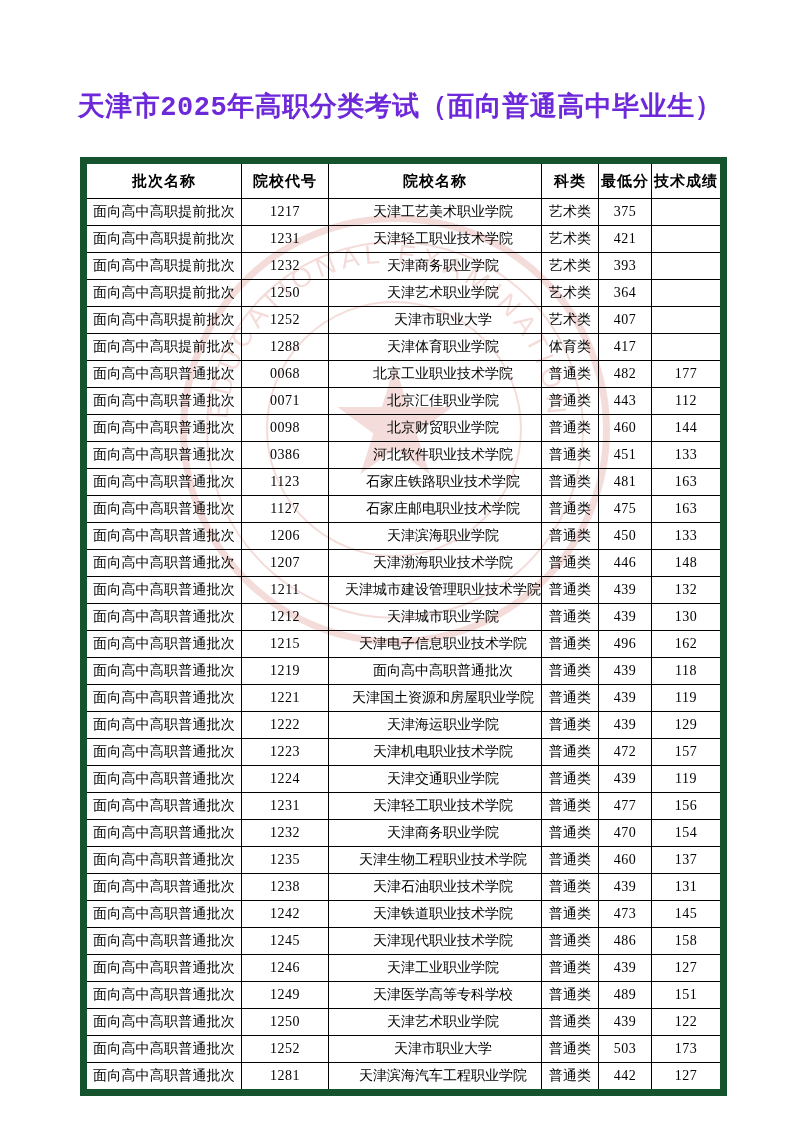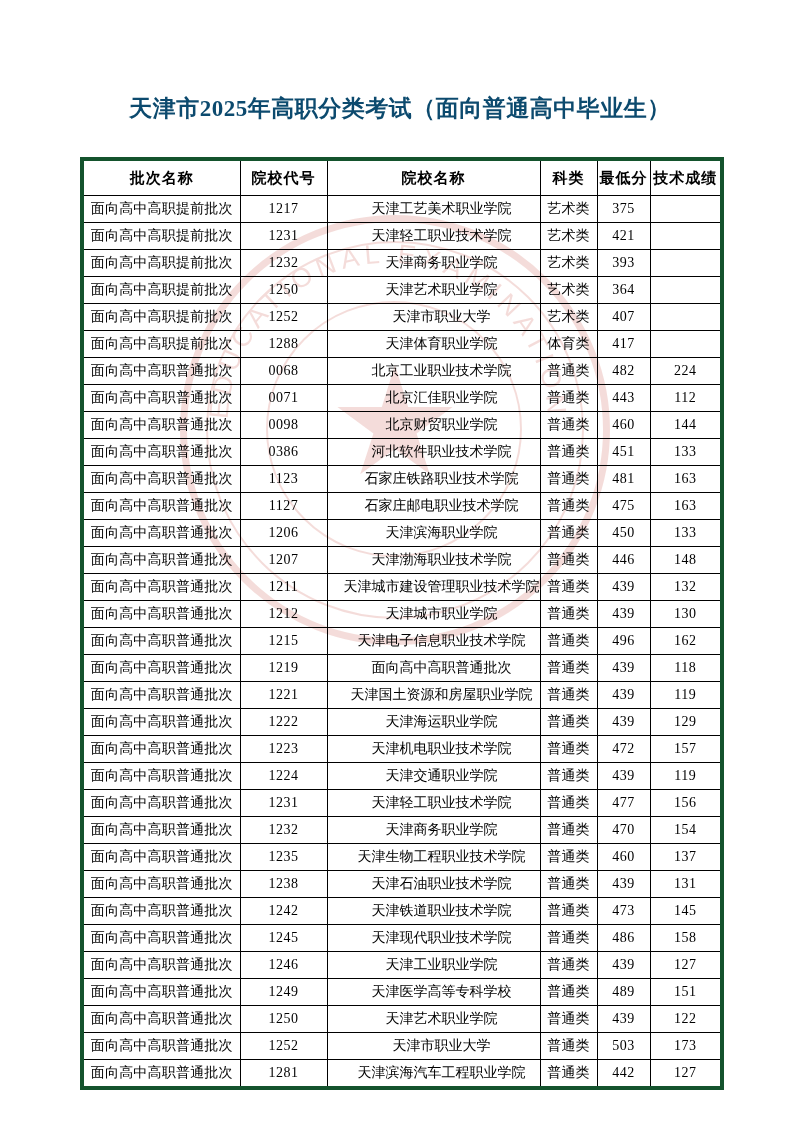--- a/index.html
+++ b/index.html
@@ -87,25 +87,25 @@
   
   #title-block {
     position: absolute;
     left: 0;
     top: 94px;
     width: 800px;
     text-align: center;
     z-index: 2;
   }
   .title-line {
-    font-family: Liberation Serif, serif;
+    font-family: Liberation Mono, monospace;
     font-weight: bold;
-    font-size: 23px;
+    font-size: 27px;
     line-height: 29px;
-    color: #0c4a6e;
+    color: #6d28d9;
     letter-spacing: 0.5px;
     white-space: nowrap;
   }
 
   
   #score-table-wrap {
     position: absolute;
     left: 80px;
     top: 157px;
     width: 640px;
@@ -149,21 +149,21 @@
     font-size: 14px;
     letter-spacing: 0.5px;
   }
   table.score-table tbody td.school {
     font-size: 14px;
     letter-spacing: 0px;
     padding-left: 16px;
   }
   
   table.score-table {
-    border: 4px solid #14532d;
+    border: 7px solid #14532d;
   }
 </style>
 </head>
 <body>
 
 <div id="watermark-layer">
   <div class="seal">
     <div class="seal-ring"></div>
     <div class="seal-ring2"></div>
     <div class="seal-ring3"></div>
@@ -251,21 +251,21 @@
           <td>体育类</td>
           <td class="num">417</td>
           <td class="num"></td>
         </tr>
         <tr>
           <td>面向高中高职普通批次</td>
           <td class="num">0068</td>
           <td class="school">北京工业职业技术学院</td>
           <td>普通类</td>
           <td class="num">482</td>
-          <td class="num">224</td>
+          <td class="num">177</td>
         </tr>
         <tr>
           <td>面向高中高职普通批次</td>
           <td class="num">0071</td>
           <td class="school">北京汇佳职业学院</td>
           <td>普通类</td>
           <td class="num">443</td>
           <td class="num">112</td>
         </tr>
         <tr>

